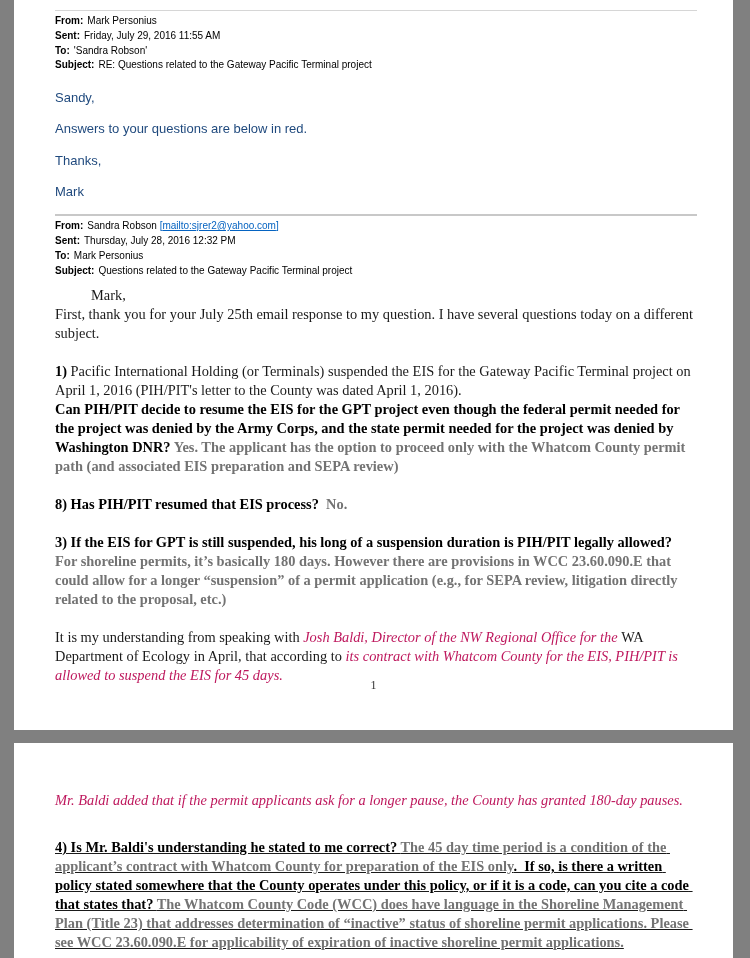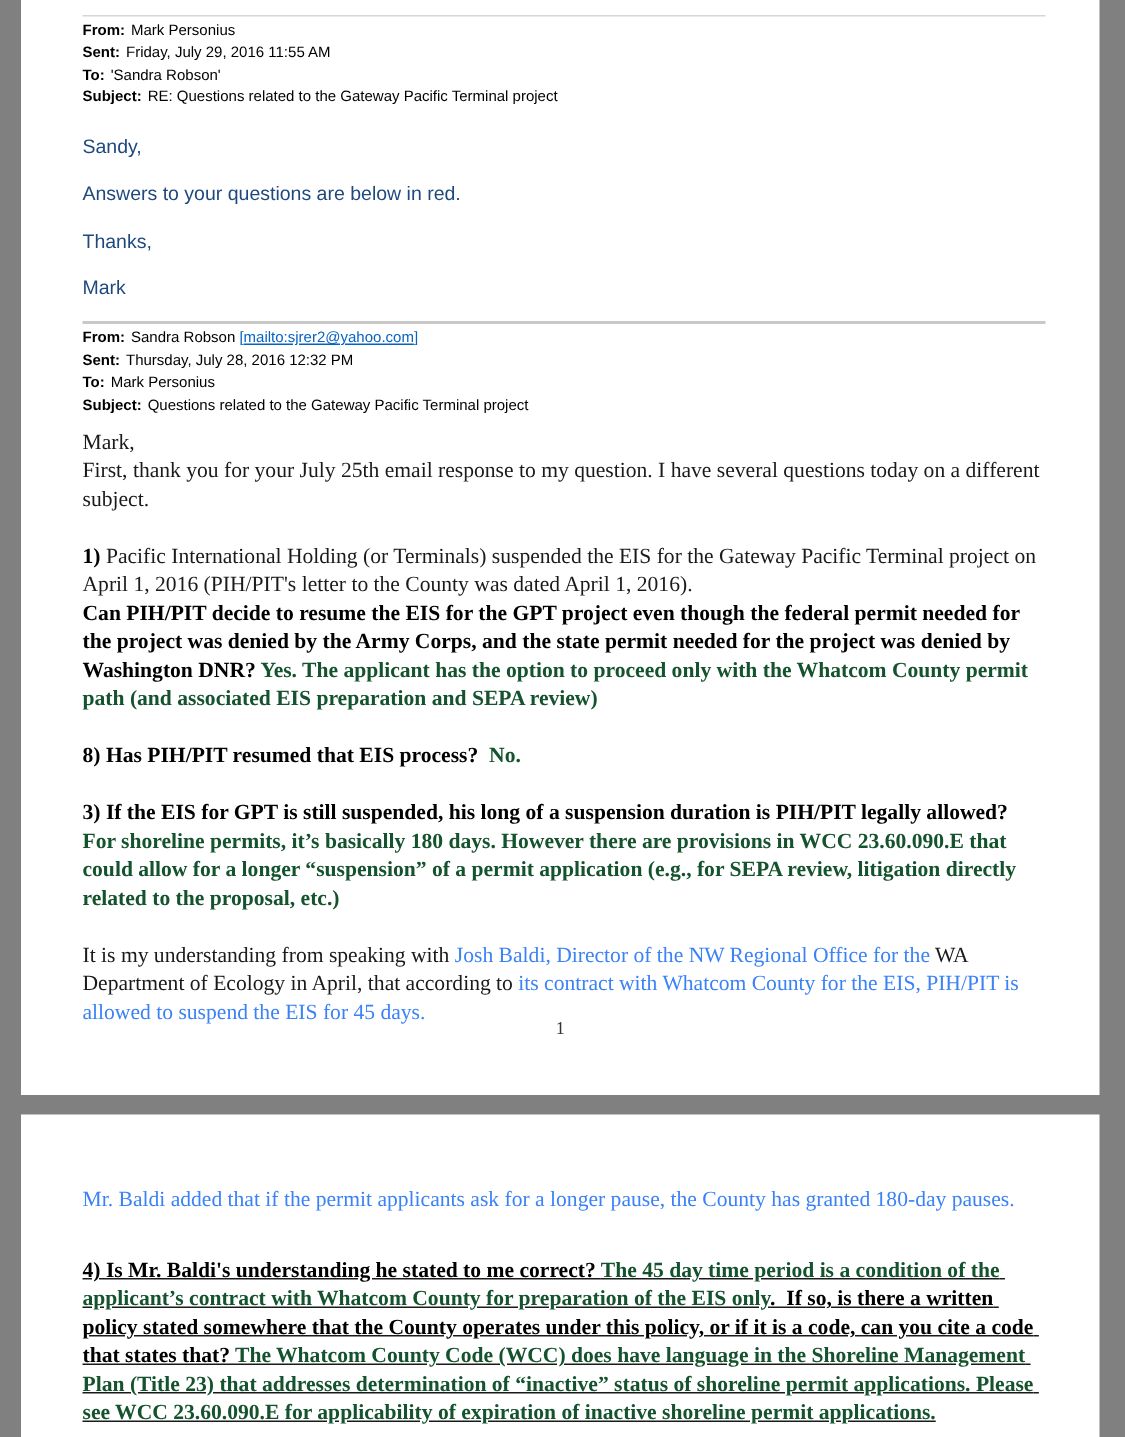--- a/index.html
+++ b/index.html
@@ -34,25 +34,25 @@
   .blue-para {
     font-family: "Liberation Sans", sans-serif;
     font-size: 13px;
     line-height: 15px;
     color: #1F497D;
     margin: 16.5px 0 0 0;
   }
 
   .serif { font-size: 14.4px; line-height: 19px; color: #1a1a1a; }
   .serif b, .serif .b { font-weight: bold; color: #000; }
-  .red { color: #14532d; font-weight: bold; }
-  .gray { color: #3b82f6; }
+  .red { color: #737373; font-weight: bold; }
+  .gray { color: #be185d; font-style: italic; }
   .pw { white-space: pre-wrap; }
 
-  .salutation { margin-top: 8px; }
+  .salutation { margin-top: 8px; margin-left: 36px; }
   .para { margin-top: 19px; }
   .para-lg { margin-top: 28px; text-decoration: underline; }
 
   .page-number {
     position: absolute;
     bottom: 37px;
     left: 0;
     width: 100%;
     text-align: center;
     font-size: 12px;

